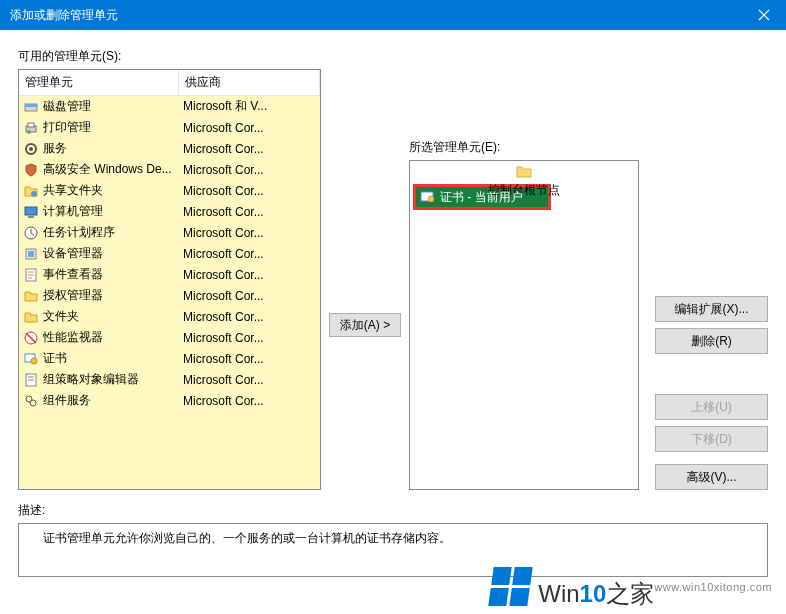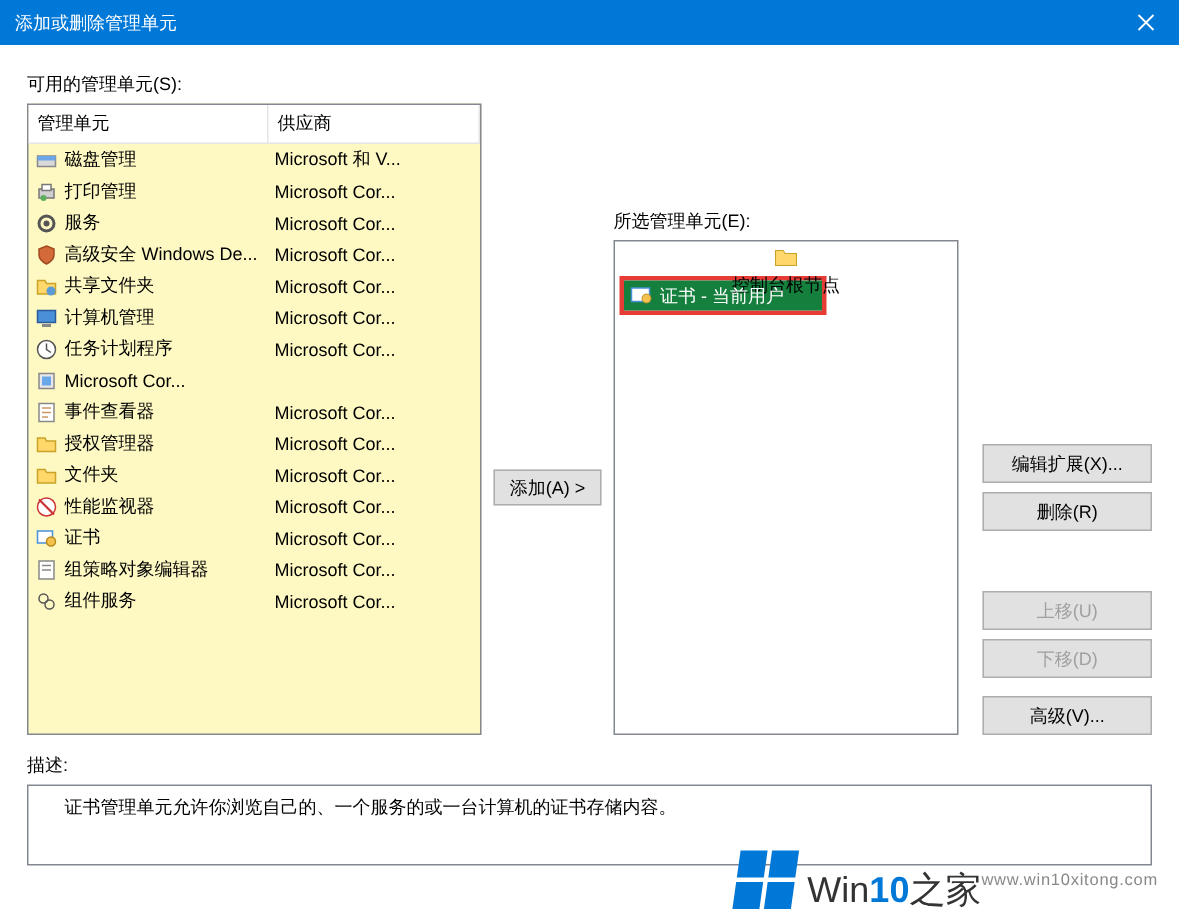--- a/index.html
+++ b/index.html
@@ -247,20 +247,21 @@
               <span class="c1">任务计划程序</span>
               <span class="c2">Microsoft Cor...</span>
             </div>
             <div class="list-row">
               <span class="ic">
                 <svg width="16" height="16">
                   <rect x="3" y="3" width="10" height="10" fill="#e8e8e8" stroke="#888"></rect>
                   <rect x="5" y="5" width="6" height="6" fill="#6aa7e8"></rect>
                 </svg>
               </span>
+              <span class="c1">设备管理器</span>
               <span class="c2">Microsoft Cor...</span>
             </div>
             <div class="list-row">
               <span class="ic">
                 <svg width="16" height="16">
                   <rect x="3" y="2" width="10" height="12" fill="#fff" stroke="#888"></rect>
                   <path d="M5 5 h6 M5 8 h6 M5 11 h4" stroke="#c96"></path>
                 </svg>
               </span>
               <span class="c1">事件查看器</span>

